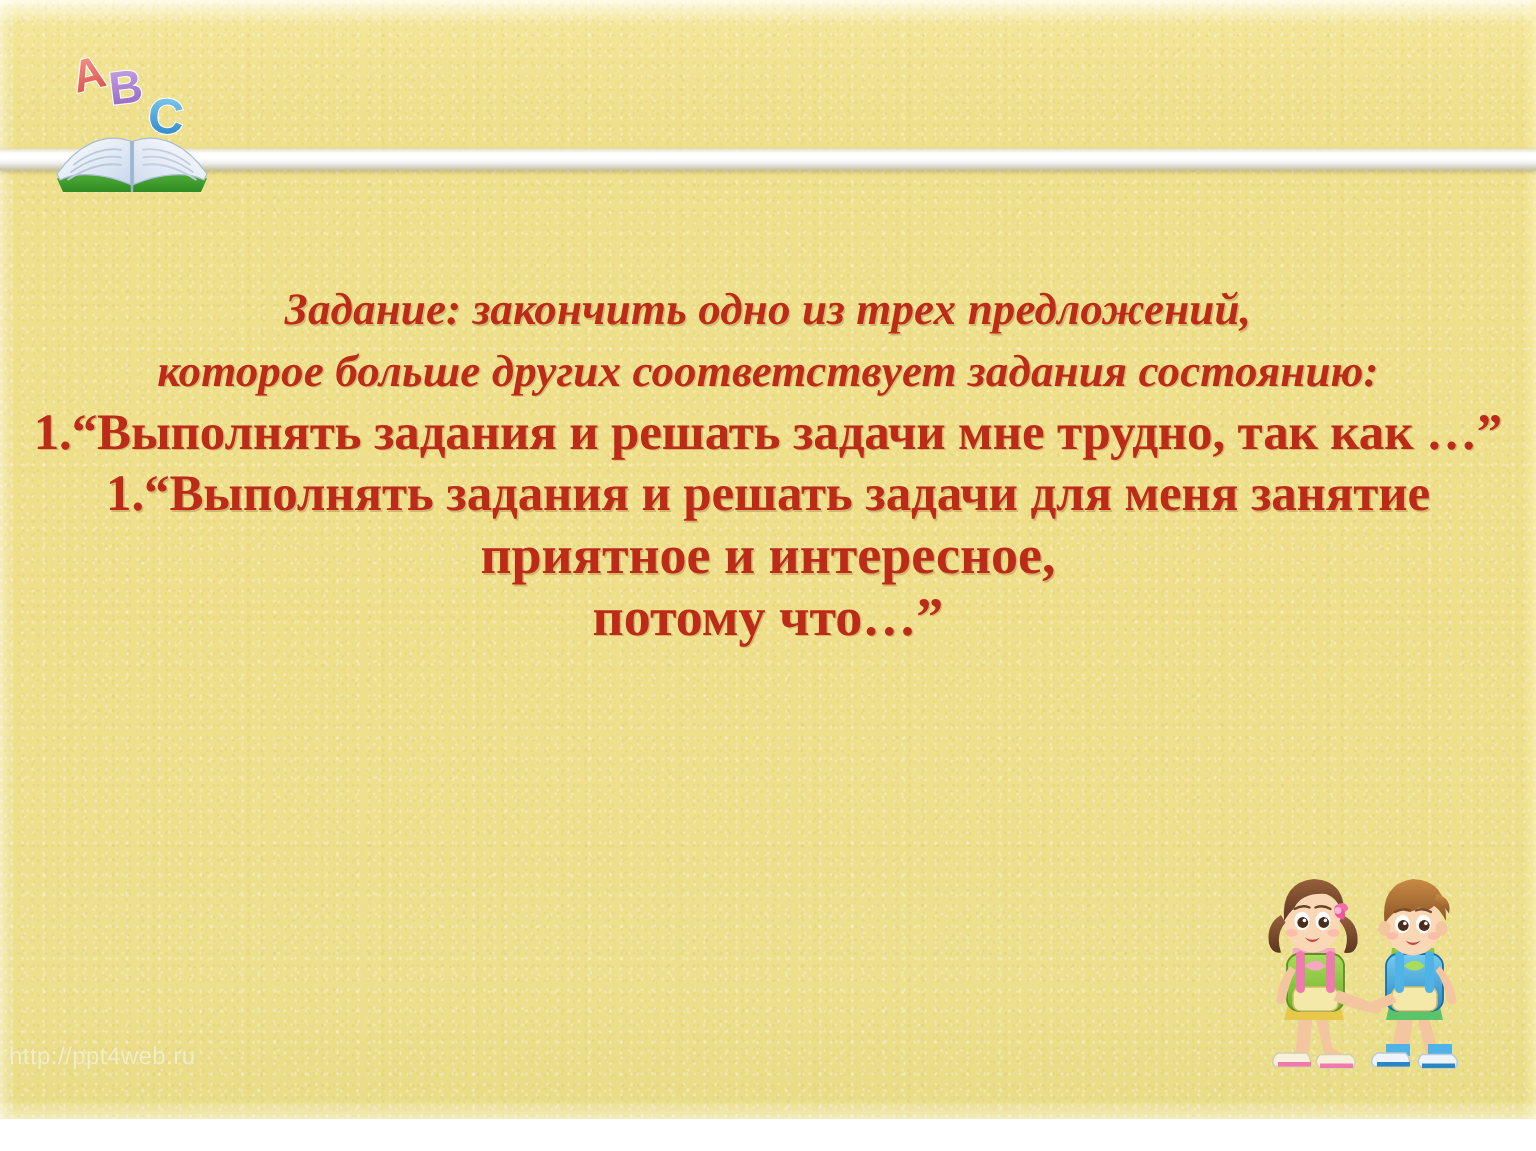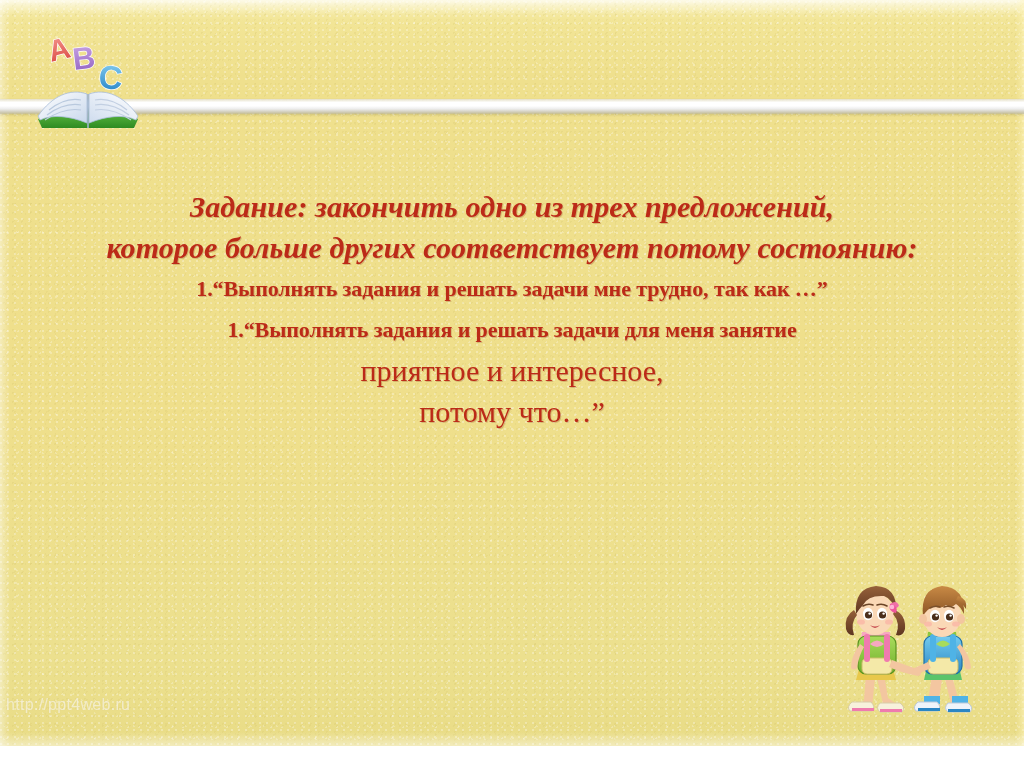--- a/index.html
+++ b/index.html
@@ -128,28 +128,28 @@
   .line.head {
     font-style: italic;
     font-weight: 700;
     font-size: 30px;
     line-height: 41px;
     letter-spacing: .1px;
   }
   .line.item {
     font-style: normal;
     font-weight: 700;
-    font-size: 22px;
+    font-size: 34px;
     line-height: 41px;
     letter-spacing: -.1px;
   }
   .line.item-wrap {
     font-style: normal;
-    font-weight: 400;
-    font-size: 30px;
+    font-weight: 700;
+    font-size: 36px;
     line-height: 41px;
   }
 
   
   .watermark {
     position: absolute;
     left: 6px;
     bottom: 32px;
     font-family: "Liberation Sans", sans-serif;
     font-size: 16px;
@@ -217,21 +217,21 @@
       <path d="M105 86 C95 78, 83 74, 73 76" stroke="#c2cfe2" stroke-width="1.2" fill="none"></path>
       <path d="M107 91 C96 83, 84 79, 73 81" stroke="#c2cfe2" stroke-width="1.2" fill="none"></path>
       <path d="M109 96 C97 88, 85 84, 73 86" stroke="#c2cfe2" stroke-width="1.2" fill="none"></path>
 
       <path d="M66 70 L66 104" stroke="#9fb4cf" stroke-width="1.6"></path>
     </svg>
   </div>
 
   <div class="text-block">
     <span class="line head">Задание: закончить одно из трех предложений,</span>
-    <span class="line head">которое больше других соответствует потому состоянию:</span>
+    <span class="line head">которое больше других соответствует задания состоянию:</span>
     <span class="line item">1.“Выполнять задания и решать задачи мне трудно, так как …”</span>
     <span class="line item">1.“Выполнять задания и решать задачи для меня занятие</span>
     <span class="line item-wrap">приятное и интересное,</span>
     <span class="line item-wrap">потому что…”</span>
   </div>
 
   <div class="kids">
     <svg viewBox="0 0 178 152" xmlns="http://www.w3.org/2000/svg">
       <defs>
         <linearGradient id="bpG" x1="0" y1="0" x2="0" y2="1">

